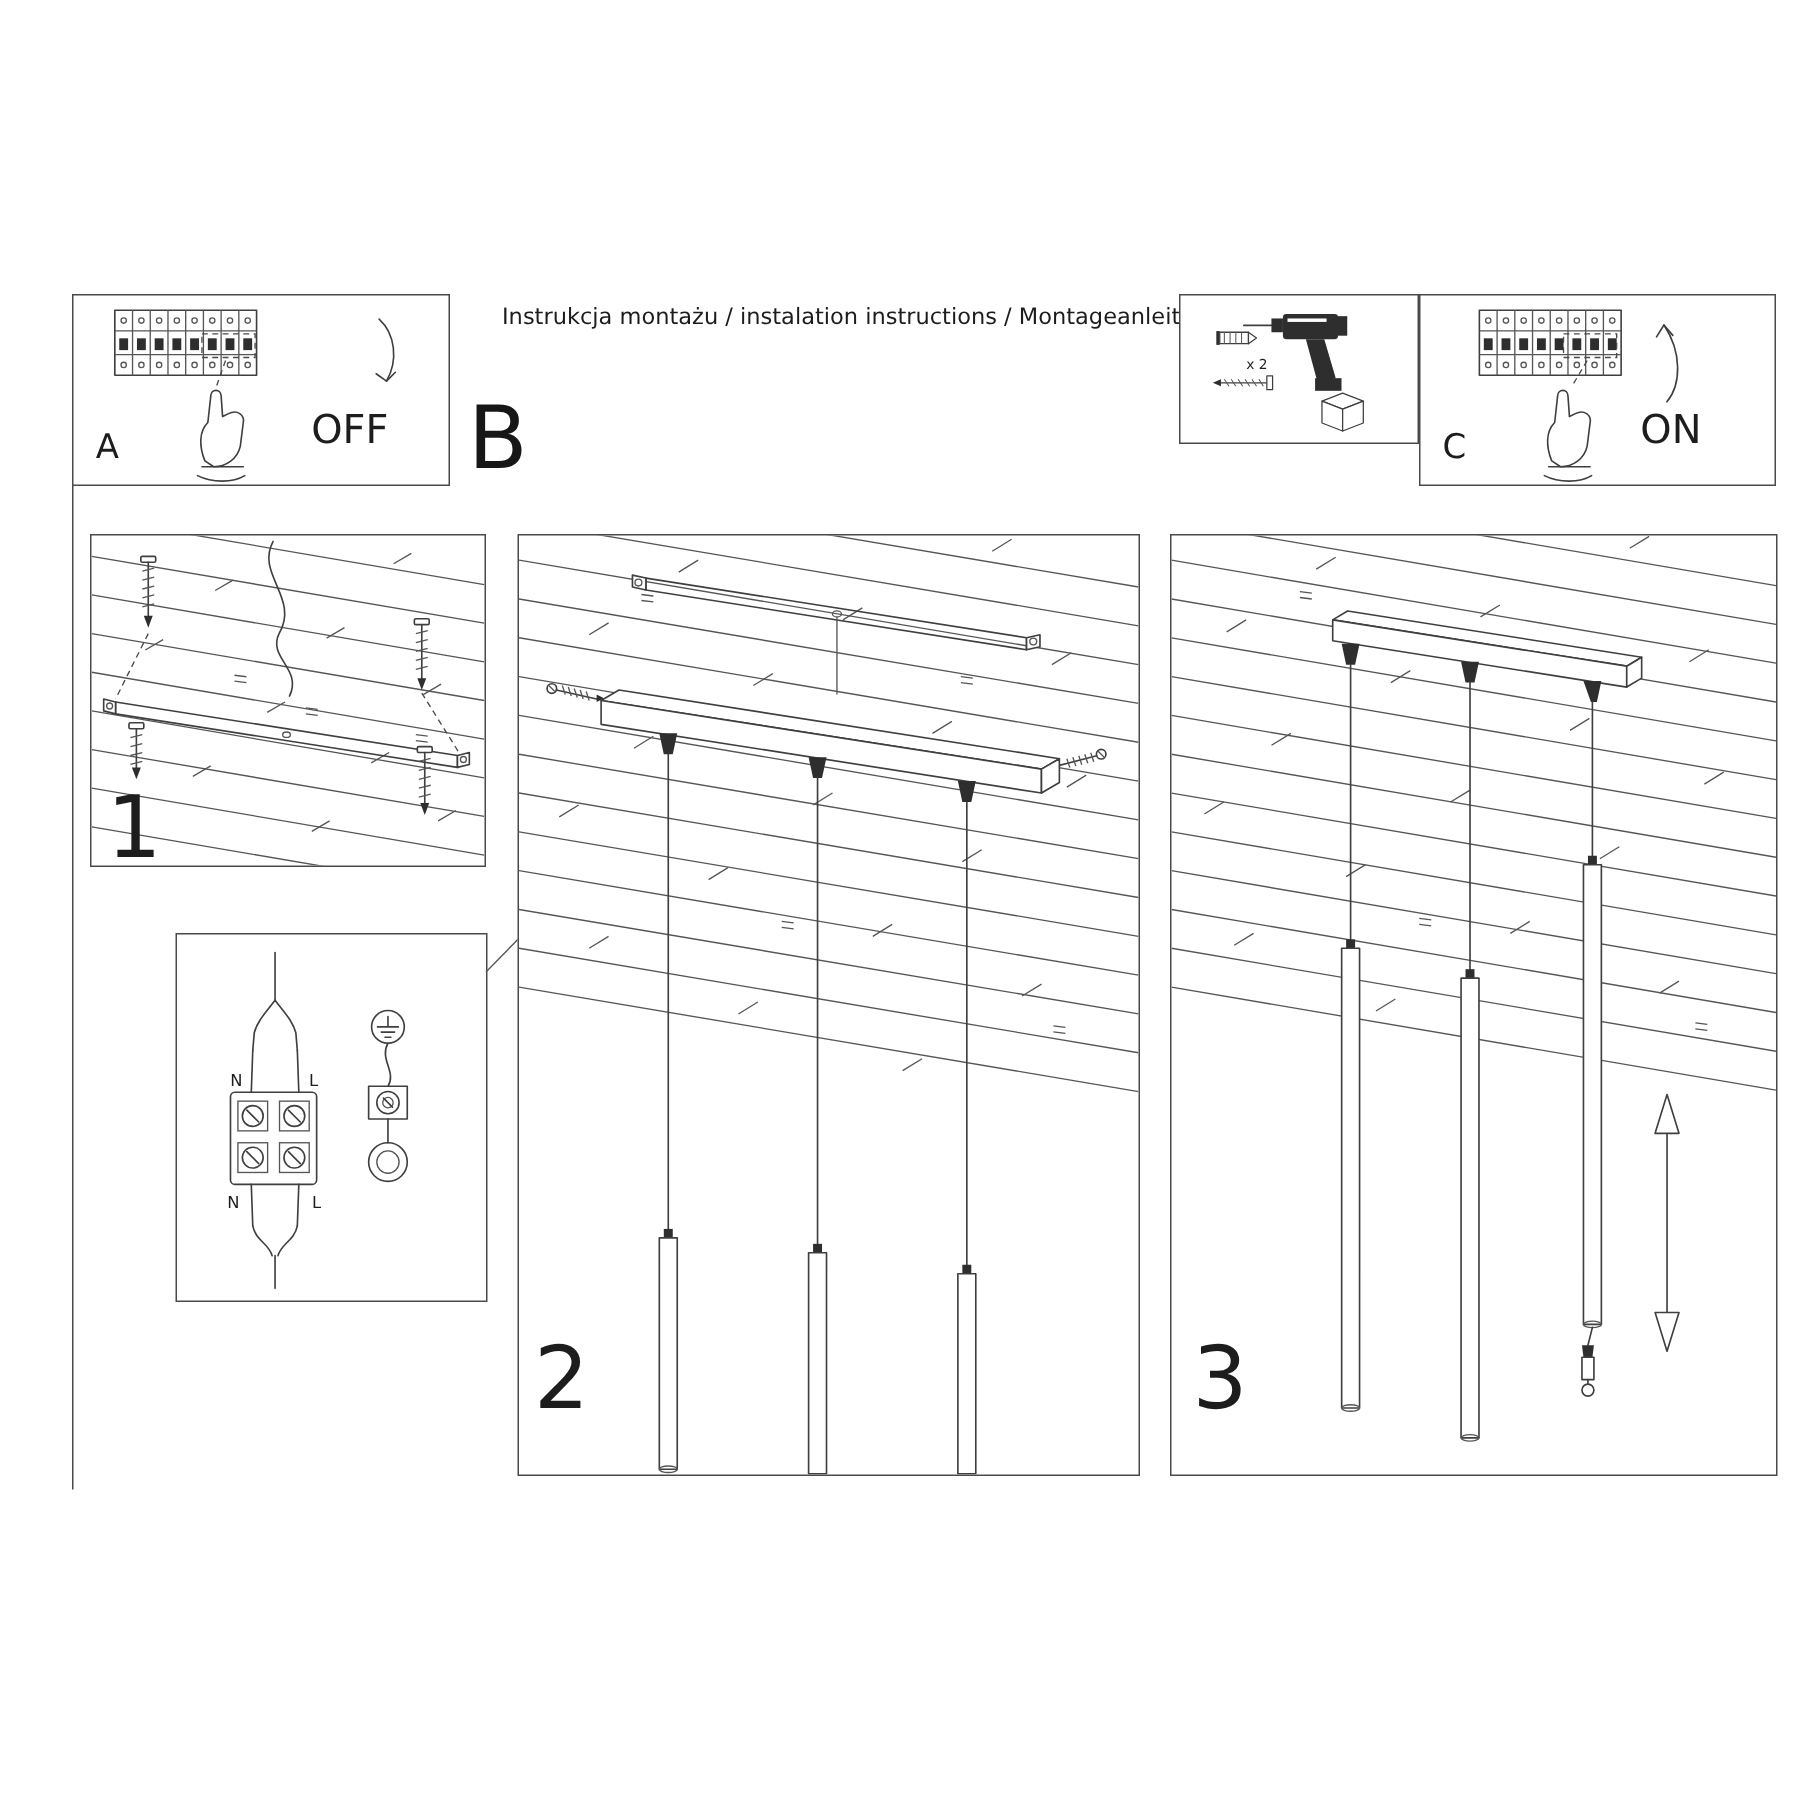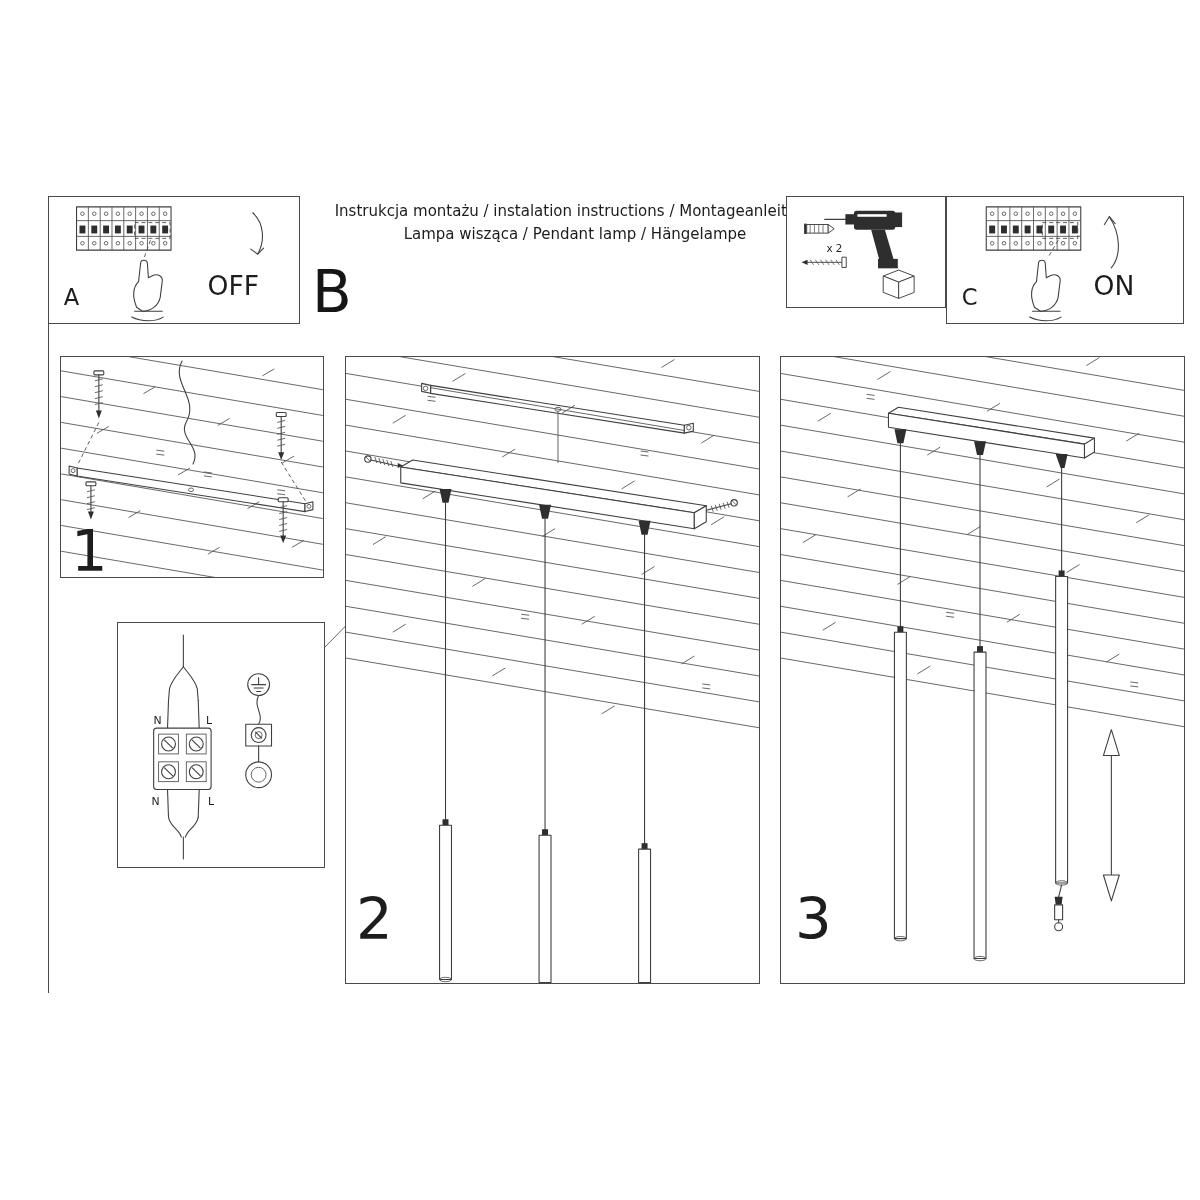--- a/index.html
+++ b/index.html
@@ -78,24 +78,23 @@
         <path class="ink" d="M211,58 L217,52 M211,58 L204,53"></path>
       </g>
       <text x="160" y="100" class="state">OFF</text>
       <text x="14" y="110" class="plabel">A</text>
     </svg>
   </div>
 
   <div class="bigB">B</div>
   <div class="title">
     <div>Instrukcja montażu / instalation instructions / Montageanleitung</div>
-    <div>Lampa wisząca / Pendant lamp / Hängelampe</div>
-  </div>
-
-  <div class="box" style="left:786px;top:196px;width:160px;height:112px">
+  </div>
+
+  <div class="box" style="left:786px;top:196px;width:160px;height:100px">
     <svg viewBox="0 0 160 128">
       <g>
         <rect x="8" y="31" width="3" height="12" class="dk"></rect>
         <rect x="11" y="32" width="25" height="10" class="wh"></rect>
         <path class="thin" d="M15,32 L15,42 M20,32 L20,42 M25,32 L25,42 M30,32 L30,42"></path>
         <path class="wh" d="M36,32 L43,37 L36,42 Z"></path>
       </g>
       <text x="34" y="64" class="x2">x 2</text>
       <g>
         <path class="ink" d="M12,76 L52,76"></path>

